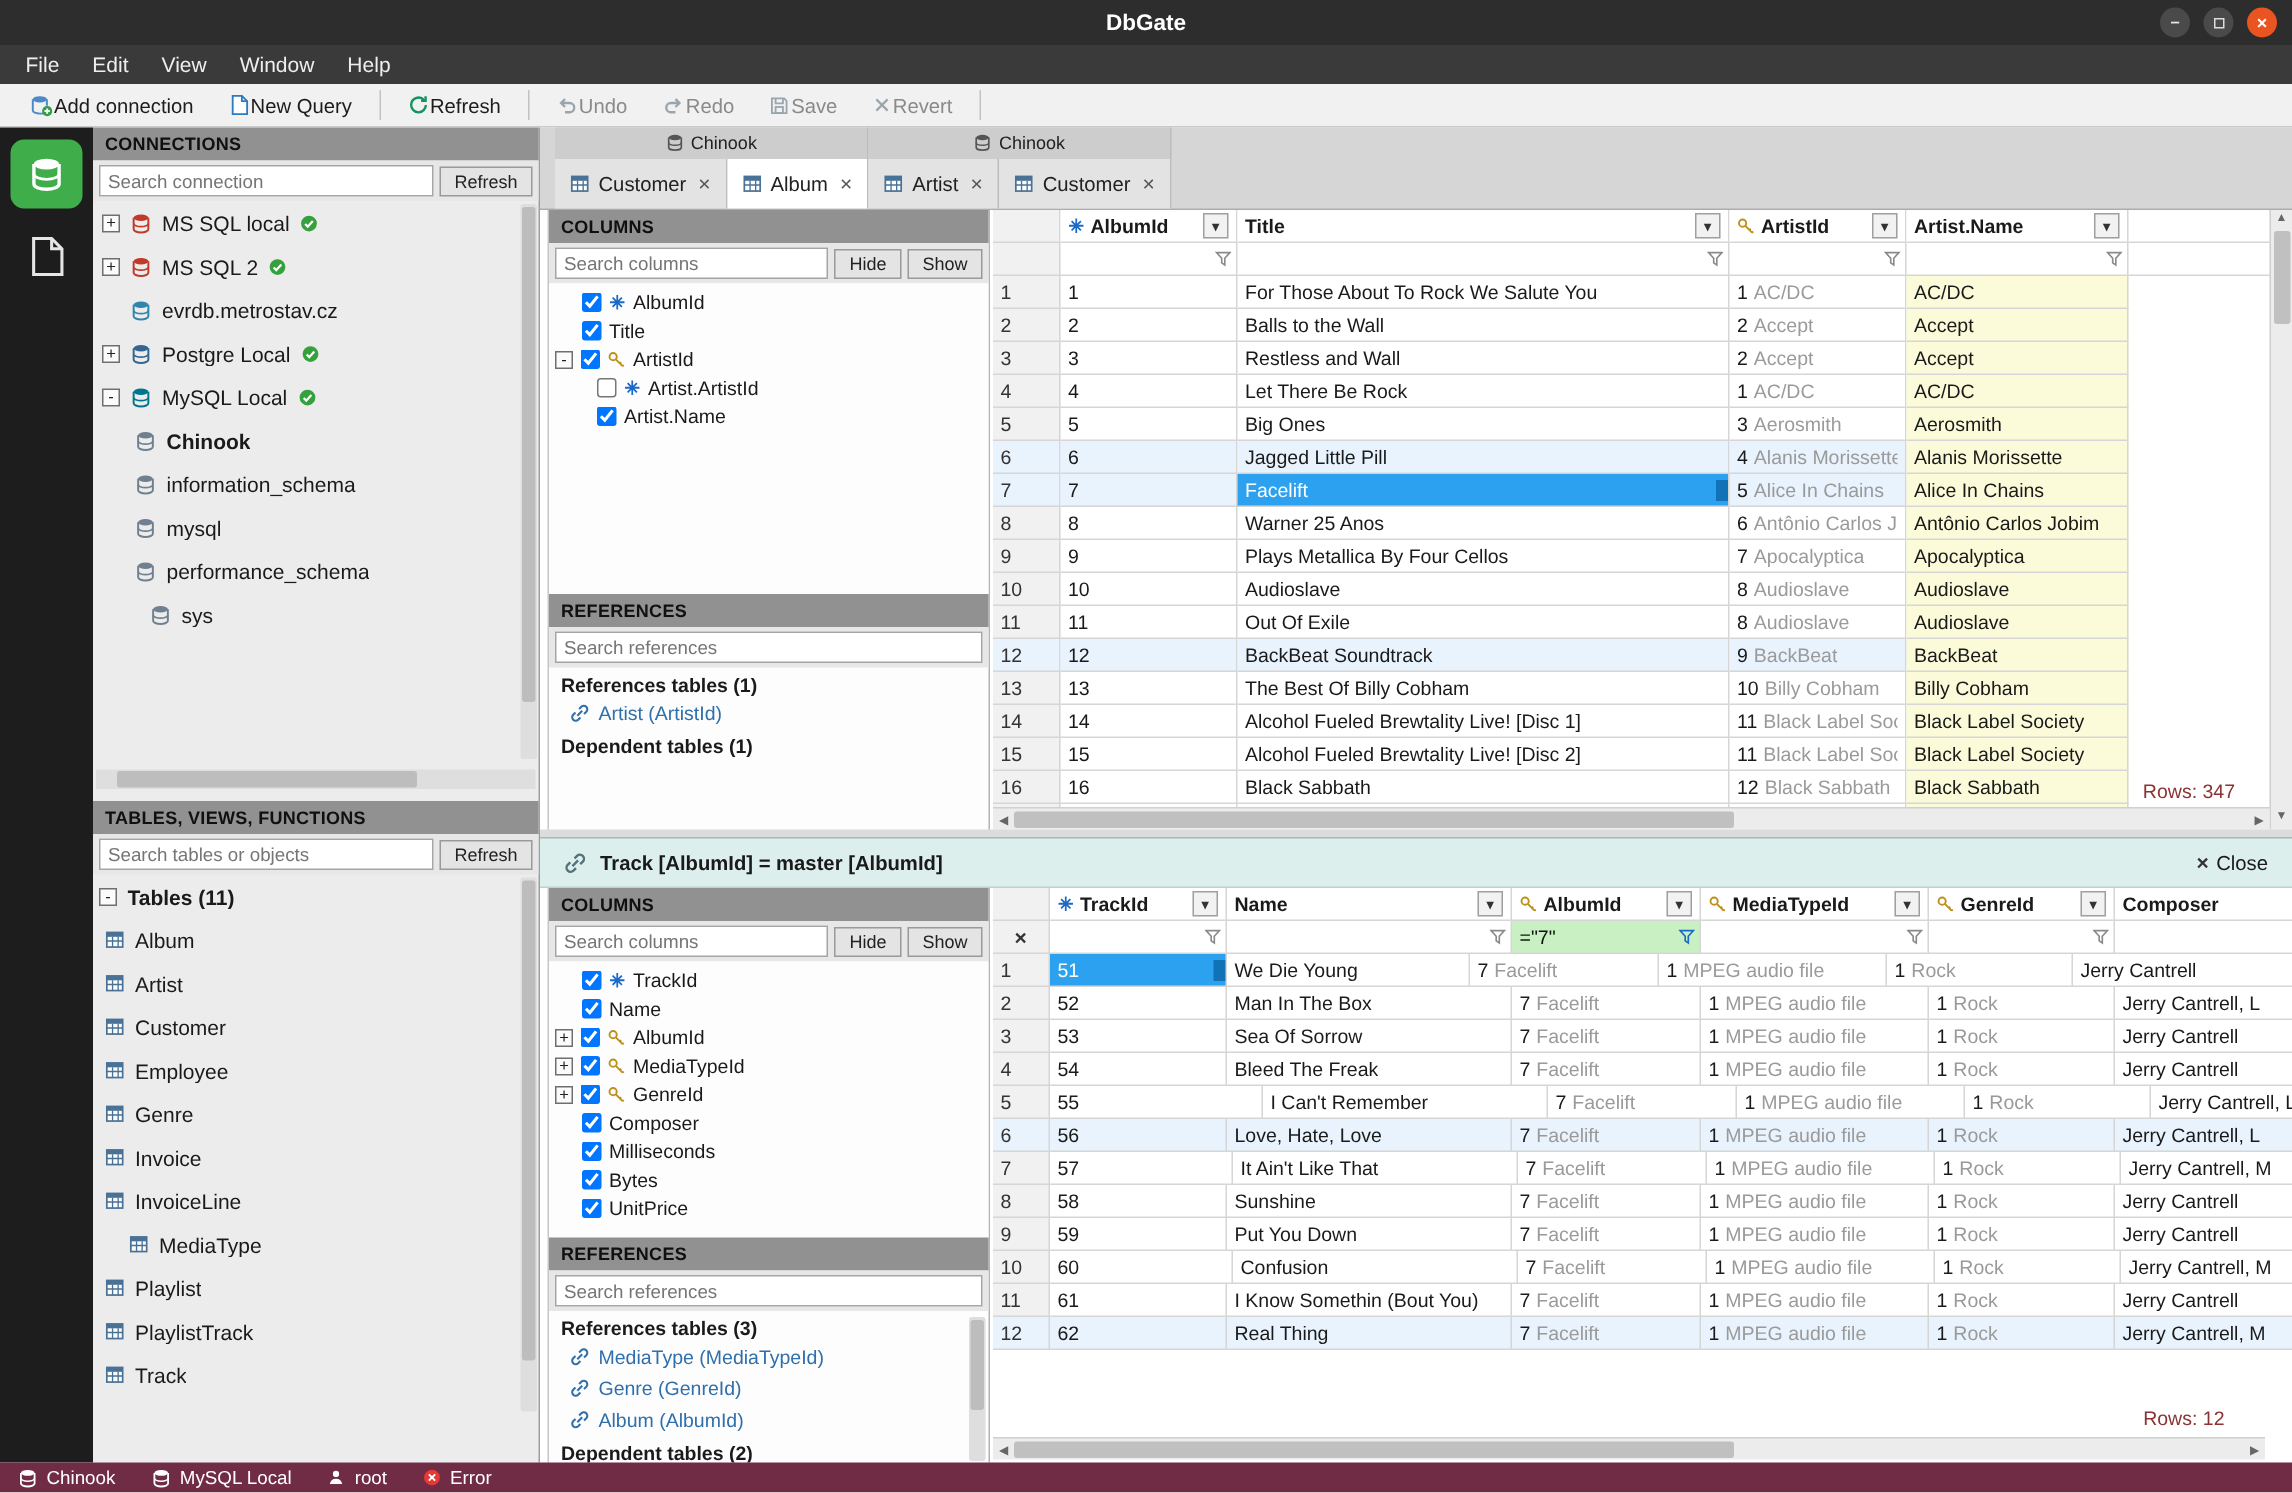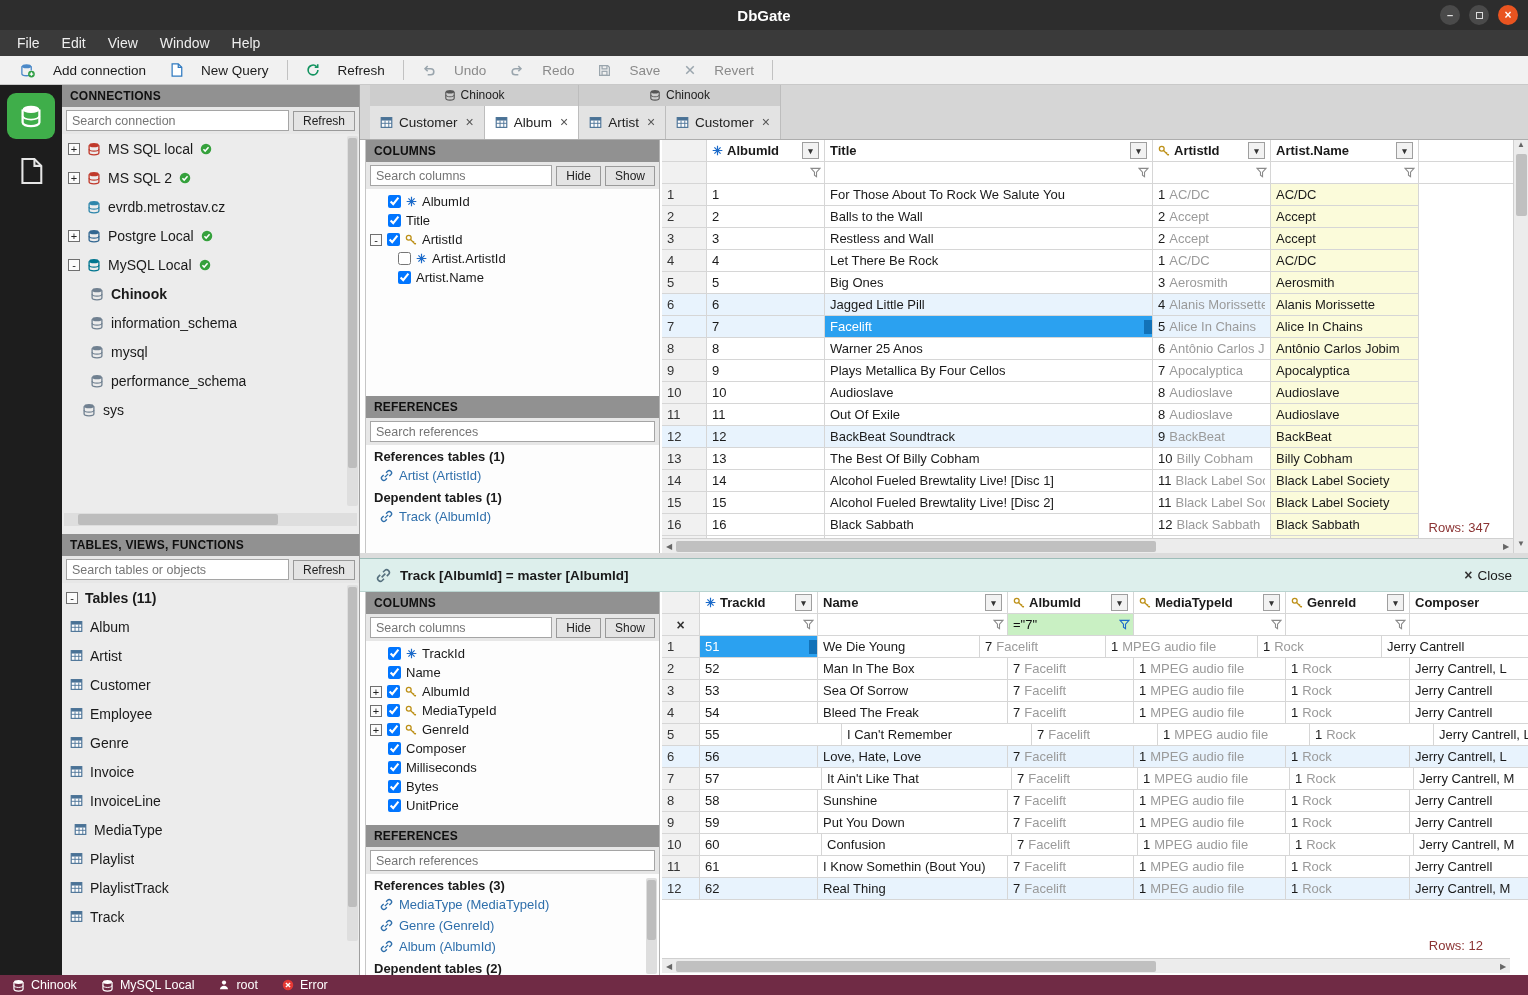--- a/index.html
+++ b/index.html
@@ -13,21 +13,21 @@
   .wc { width:20px; height:20px; border-radius:50%; background:#4a4a4a; color:#e6e6e6; display:flex; align-items:center; justify-content:center; font-size:11px; }
   .wc .sq { width:7px; height:7px; border:1px solid #ddd; }
   .wc.close { background:#e95420; color:#fff; font-size:12px; }
 
   
   .menubar { position:absolute; left:0; top:30px; width:100%; height:26px; background:#3a3a3a; display:flex; align-items:center; color:#eee; font-size:14px; padding-left:6px; }
   .menu-item { padding:3px 11px; }
 
   
   .toolbar { position:absolute; left:0; top:56px; width:100%; height:29px; background:#f1f1f1; border-bottom:1px solid #c9c9c9; display:flex; align-items:center; padding-left:8px; }
-  .tb-btn { display:flex; align-items:center; gap:18px; padding:4px 12px; font-size:13.5px; color:#1c1c1c; }
+  .tb-btn { display:flex; align-items:center; gap:1px; padding:4px 12px; font-size:13.5px; color:#1c1c1c; }
   .tb-btn.disabled { color:#8a8a8a; }
   .tb-sep { width:1px; height:20px; background:#c2c2c2; margin:0 6px; }
 
   
   .rail { position:absolute; left:0; top:85px; width:62px; height:890px; background:#1d1d1d; display:flex; flex-direction:column; align-items:center; padding-top:8px; gap:18px; }
   .rail-btn.active { width:48px; height:46px; background:#3fae4a; border-radius:9px; display:flex; align-items:center; justify-content:center; }
   .rail-btn { display:flex; align-items:center; justify-content:center; }
 
   
   .sidepanel { position:absolute; left:62px; top:85px; width:298px; height:890px; background:#ececec; border-right:1px solid #9e9e9e; display:flex; flex-direction:column; }
@@ -348,21 +348,21 @@
         <span class="exp-sp"></span>
         <span class="ic">
           <svg width="14" height="14" viewBox="0 0 16 16">
             <ellipse cx="8" cy="3.6" rx="5.6" ry="2.4" fill="#708090"></ellipse>
             <path d="M2.4 3.6v8.8c0 1.3 2.5 2.4 5.6 2.4s5.6-1.1 5.6-2.4V3.6" fill="none" stroke="#708090" stroke-width="1.5"></path>
             <path d="M2.4 8c0 1.3 2.5 2.4 5.6 2.4S13.6 9.3 13.6 8" fill="none" stroke="#708090" stroke-width="1.2"></path>
           </svg>
         </span>
         <span class="tlabel">performance_schema</span>
       </div>
-      <div class="titem" style="padding-left:1px">
+      <div class="titem" style="padding-left:19px">
         <span class="exp-sp"></span>
         <span class="ic">
           <svg width="14" height="14" viewBox="0 0 16 16">
             <ellipse cx="8" cy="3.6" rx="5.6" ry="2.4" fill="#708090"></ellipse>
             <path d="M2.4 3.6v8.8c0 1.3 2.5 2.4 5.6 2.4s5.6-1.1 5.6-2.4V3.6" fill="none" stroke="#708090" stroke-width="1.5"></path>
             <path d="M2.4 8c0 1.3 2.5 2.4 5.6 2.4S13.6 9.3 13.6 8" fill="none" stroke="#708090" stroke-width="1.2"></path>
           </svg>
         </span>
         <span class="tlabel">sys</span>
       </div>
@@ -448,21 +448,21 @@
         <div class="titem" style="padding-left:8px">
           <span class="ic">
             <svg width="13" height="13" viewBox="0 0 16 16">
               <rect x="1.5" y="2" width="13" height="12" fill="#fdfdfd" stroke="#4a7296" stroke-width="1.4"></rect>
               <rect x="1.5" y="2" width="13" height="3.6" fill="#4a7296"></rect>
               <path d="M1.5 9h13M6.2 5.6v8.4M10.8 5.6v8.4" stroke="#4a7296" stroke-width="1.1"></path>
             </svg>
           </span>
           <span class="tlabel">InvoiceLine</span>
         </div>
-        <div class="titem" style="padding-left:12px">
+        <div class="titem" style="padding-left:24px">
           <span class="ic">
             <svg width="13" height="13" viewBox="0 0 16 16">
               <rect x="1.5" y="2" width="13" height="12" fill="#fdfdfd" stroke="#4a7296" stroke-width="1.4"></rect>
               <rect x="1.5" y="2" width="13" height="3.6" fill="#4a7296"></rect>
               <path d="M1.5 9h13M6.2 5.6v8.4M10.8 5.6v8.4" stroke="#4a7296" stroke-width="1.1"></path>
             </svg>
           </span>
           <span class="tlabel">MediaType</span>
         </div>
         <div class="titem" style="padding-left:8px">
@@ -639,32 +639,20 @@
             <svg width="13" height="13" viewBox="0 0 16 16" fill="none" stroke="#2f6fab" stroke-width="1.7">
               <path d="M6 10l4-4"></path>
               <path d="M7.5 4.5l1.8-1.8a2.9 2.9 0 014.1 4.1L11.5 8.6"></path>
               <path d="M8.5 11.5l-1.8 1.8a2.9 2.9 0 01-4.1-4.1L4.5 7.4"></path>
             </svg>
           </span>
           <span>Artist (ArtistId)</span>
         </div>
       </div>
     <div class="ref-section-label">Dependent tables (1)</div>
-    <div id="album-dep-tables">
-        <div class="ref-link">
-          <span class="ic">
-            <svg width="13" height="13" viewBox="0 0 16 16" fill="none" stroke="#2f6fab" stroke-width="1.7">
-              <path d="M6 10l4-4"></path>
-              <path d="M7.5 4.5l1.8-1.8a2.9 2.9 0 014.1 4.1L11.5 8.6"></path>
-              <path d="M8.5 11.5l-1.8 1.8a2.9 2.9 0 01-4.1-4.1L4.5 7.4"></path>
-            </svg>
-          </span>
-          <span>Track (AlbumId)</span>
-        </div>
-      </div>
   </div>
 </div>
 
 <div class="grid" id="album-grid">
     <div class="grow ghead">
       <div class="gc num" style="width:45px"></div>
       <div class="gc hdr" style="width:118px">
         <span class="ic">
           <svg width="11" height="11" viewBox="0 0 16 16" stroke="#1b6ac9" stroke-width="1.7" fill="none">
             <path d="M8 1v14M1 8h14M3.5 3.5l9 9M12.5 3.5l-9 9"></path>

